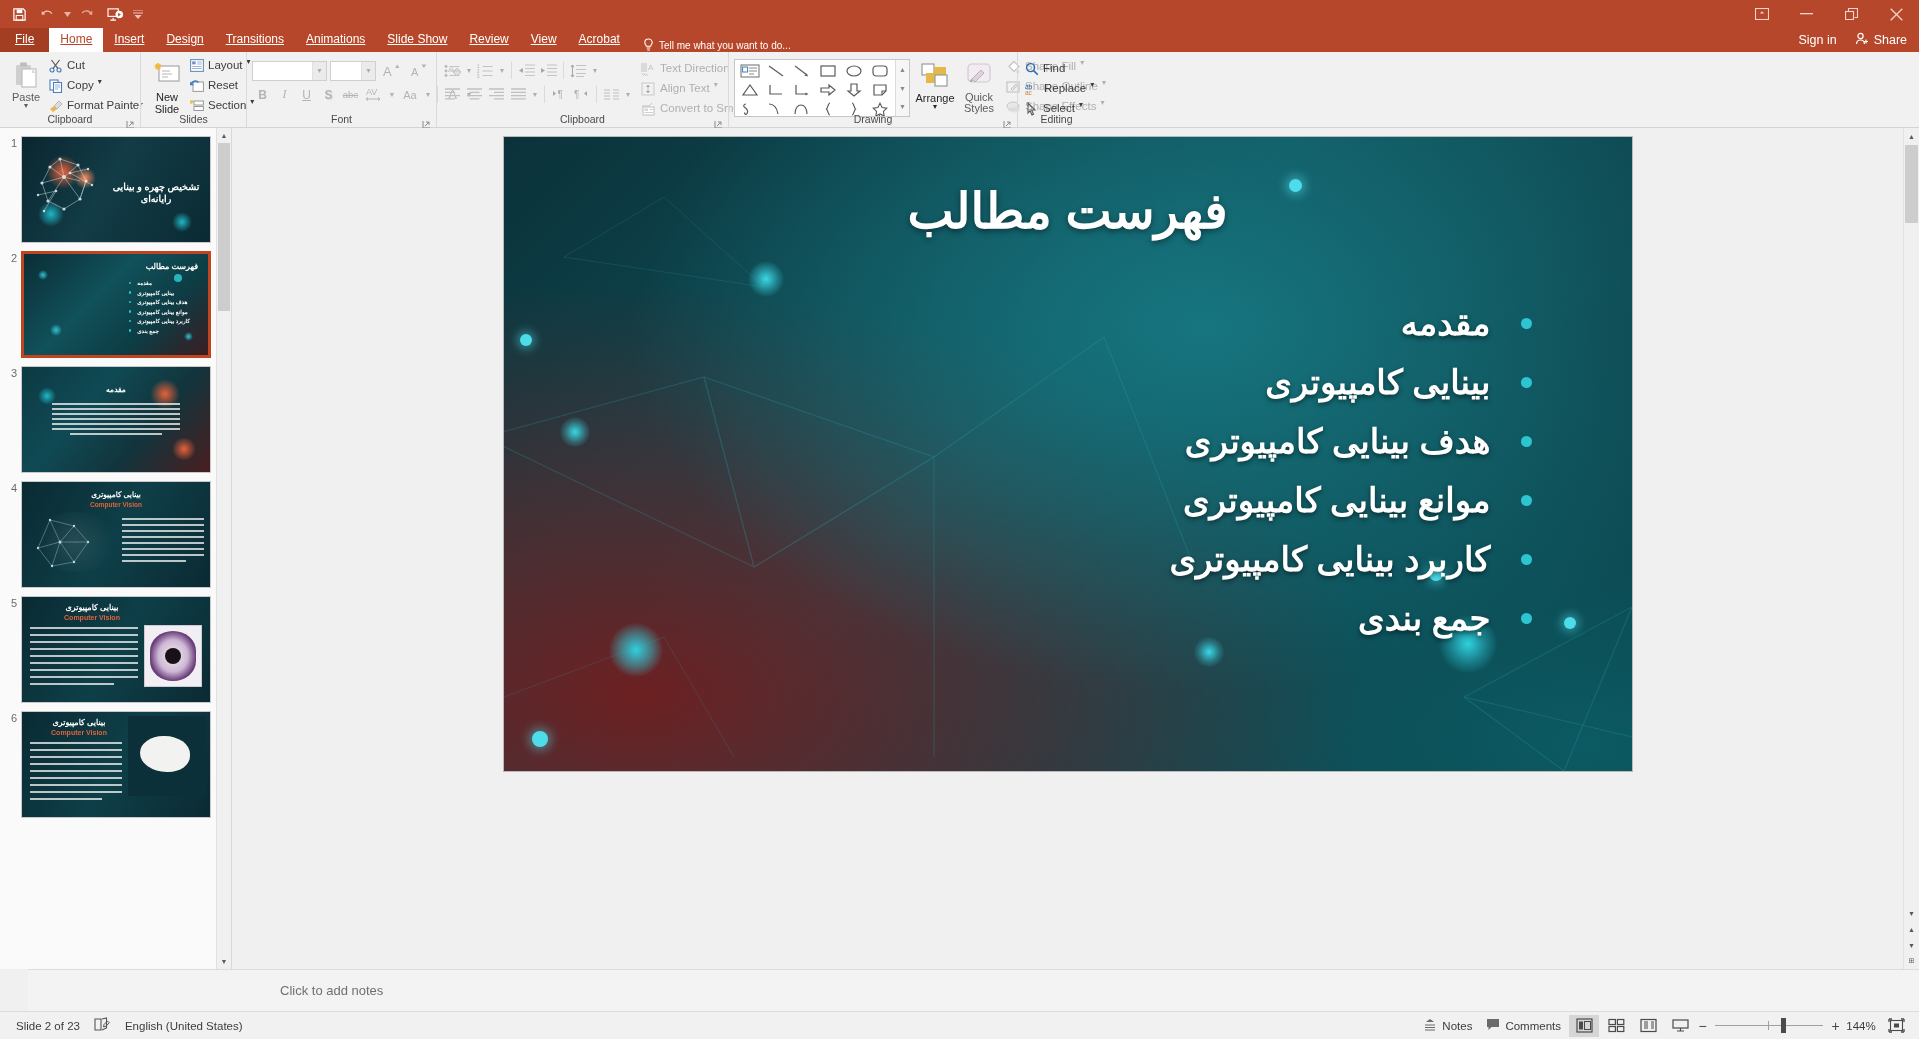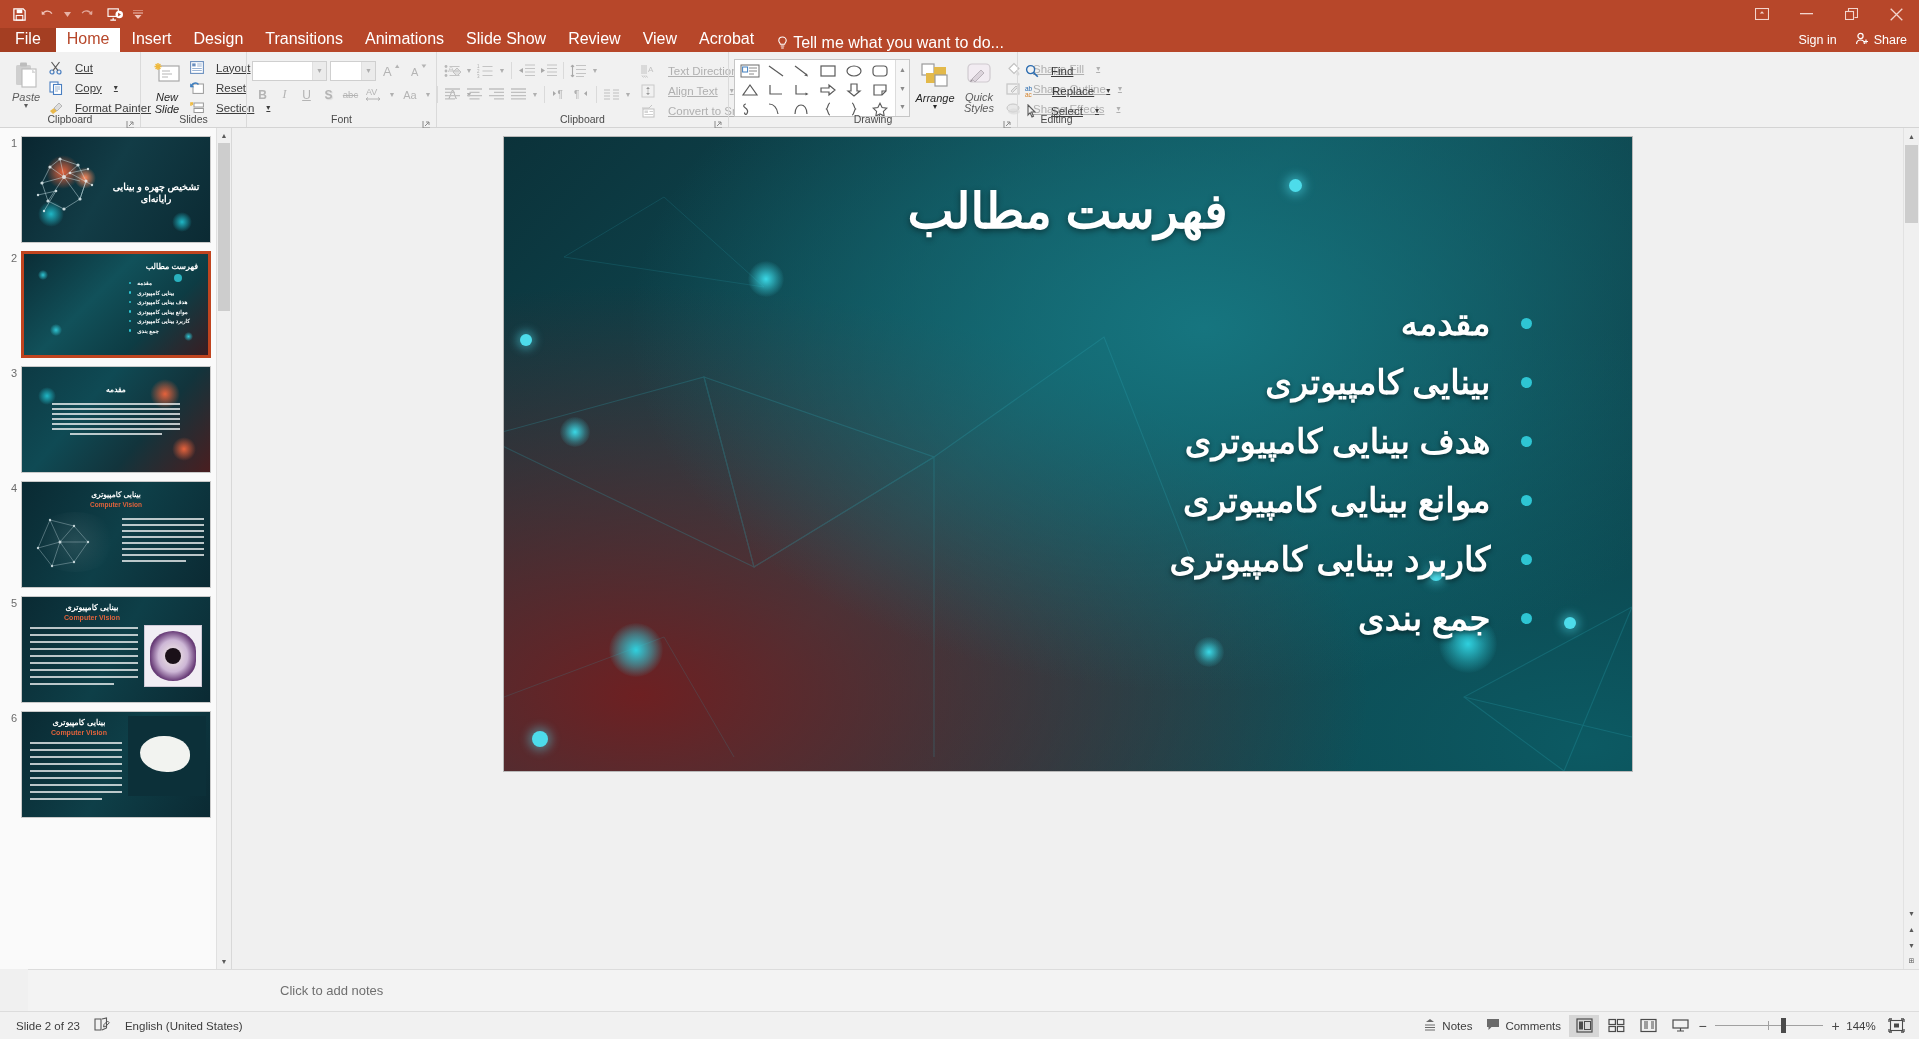--- a/index.html
+++ b/index.html
@@ -30,26 +30,26 @@
   .win-ctrls { position: absolute; right: 0; top: 0; height: 28px; display: flex; align-items: center; }
   .win-btn { width: 45px; height: 28px; display: flex; align-items: center; justify-content: center; color: #f3d5cd; }
   .win-btn svg { display: block; }
 
   
   .tabstrip {
     height: 24px; background: #b7472a; display: flex; align-items: flex-end;
     position: relative; flex: 0 0 24px;
   }
   .tab {
-    font-size: 16px; color: #ffffff; padding: 3px 11px 5px 11px;
-    height: 24px; display: flex; align-items: center; white-space: nowrap;
+    font-size: 12px; color: #ffffff; padding: 3px 11px 5px 11px;
+    height: 24px; display: flex; align-items: center; white-space: nowrap; text-decoration: underline;
   }
   .tab.file { background: #a43e22; padding: 3px 15px 5px 15px; }
   .tab.active { background: #ffffff; color: #b7472a; }
-  .tellme { display: flex; align-items: center; gap: 5px; padding-left: 12px; color: #fff; font-size: 16px; }
+  .tellme { display: flex; align-items: center; gap: 5px; padding-left: 12px; color: #fff; font-size: 10px; }
   .tellme svg { display: block; }
   .tabstrip-right { position: absolute; right: 6px; bottom: 3px; display: flex; align-items: center; gap: 12px; }
   .signin { color: #fff; font-size: 12.5px; }
   .share-btn { display: flex; align-items: center; gap: 5px; color: #fff; font-size: 12.5px; padding: 1px 6px; }
 
   
   .ribbon {
     height: 76px; background: #f1f1f1; border-bottom: 1px solid #d4d4d4;
     display: flex; align-items: stretch; flex: 0 0 76px; position: relative;
   }
@@ -61,27 +61,27 @@
     font-size: 10.5px; color: #4a4a4a; height: 15px; line-height: 15px;
   }
   .rgroup-dlg { position: absolute; bottom: 1px; right: 3px; width: 11px; height: 11px; }
 
   .bigbtn {
     display: flex; flex-direction: column; align-items: center; justify-content: flex-start;
     padding: 2px 5px; font-size: 11px; color: #5c5c5c; min-width: 42px;
   }
   .bigbtn.enabled { color: #262626; }
   .bigbtn .ic { height: 32px; display: flex; align-items: center; justify-content: center; }
-  .bigbtn .lbl { text-align: center; line-height: 12px; font-style: italic; }
+  .bigbtn .lbl { text-align: center; line-height: 12px; }
   .caret { font-size: 8px; line-height: 6px; }
 
   .smallcol { display: flex; flex-direction: column; gap: 1px; padding-top: 1px; }
   .smallbtn {
-    display: flex; align-items: center; gap: 12px; font-size: 11.5px; color: #3d3d3d;
-    padding: 1px 4px 1px 2px; height: 19px; white-space: nowrap; text-decoration: underline;
+    display: flex; align-items: flex-start; gap: 4px; font-size: 11.5px; color: #3d3d3d;
+    padding: 1px 4px 1px 2px; height: 19px; white-space: nowrap;
   }
   .smallbtn.dis { color: #b0b0b0; }
   .smallbtn svg { display: block; flex: 0 0 auto; }
 
   
   .fontrow1 { display: flex; align-items: center; gap: 3px; }
   .fontrow2 { display: flex; align-items: center; gap: 1px; margin-top: 3px; }
   .fbox {
     height: 20px; border: 1px solid #cfcfcf; background: #fff; display: flex; align-items: center;
     font-size: 11px; color: #8a8a8a;

